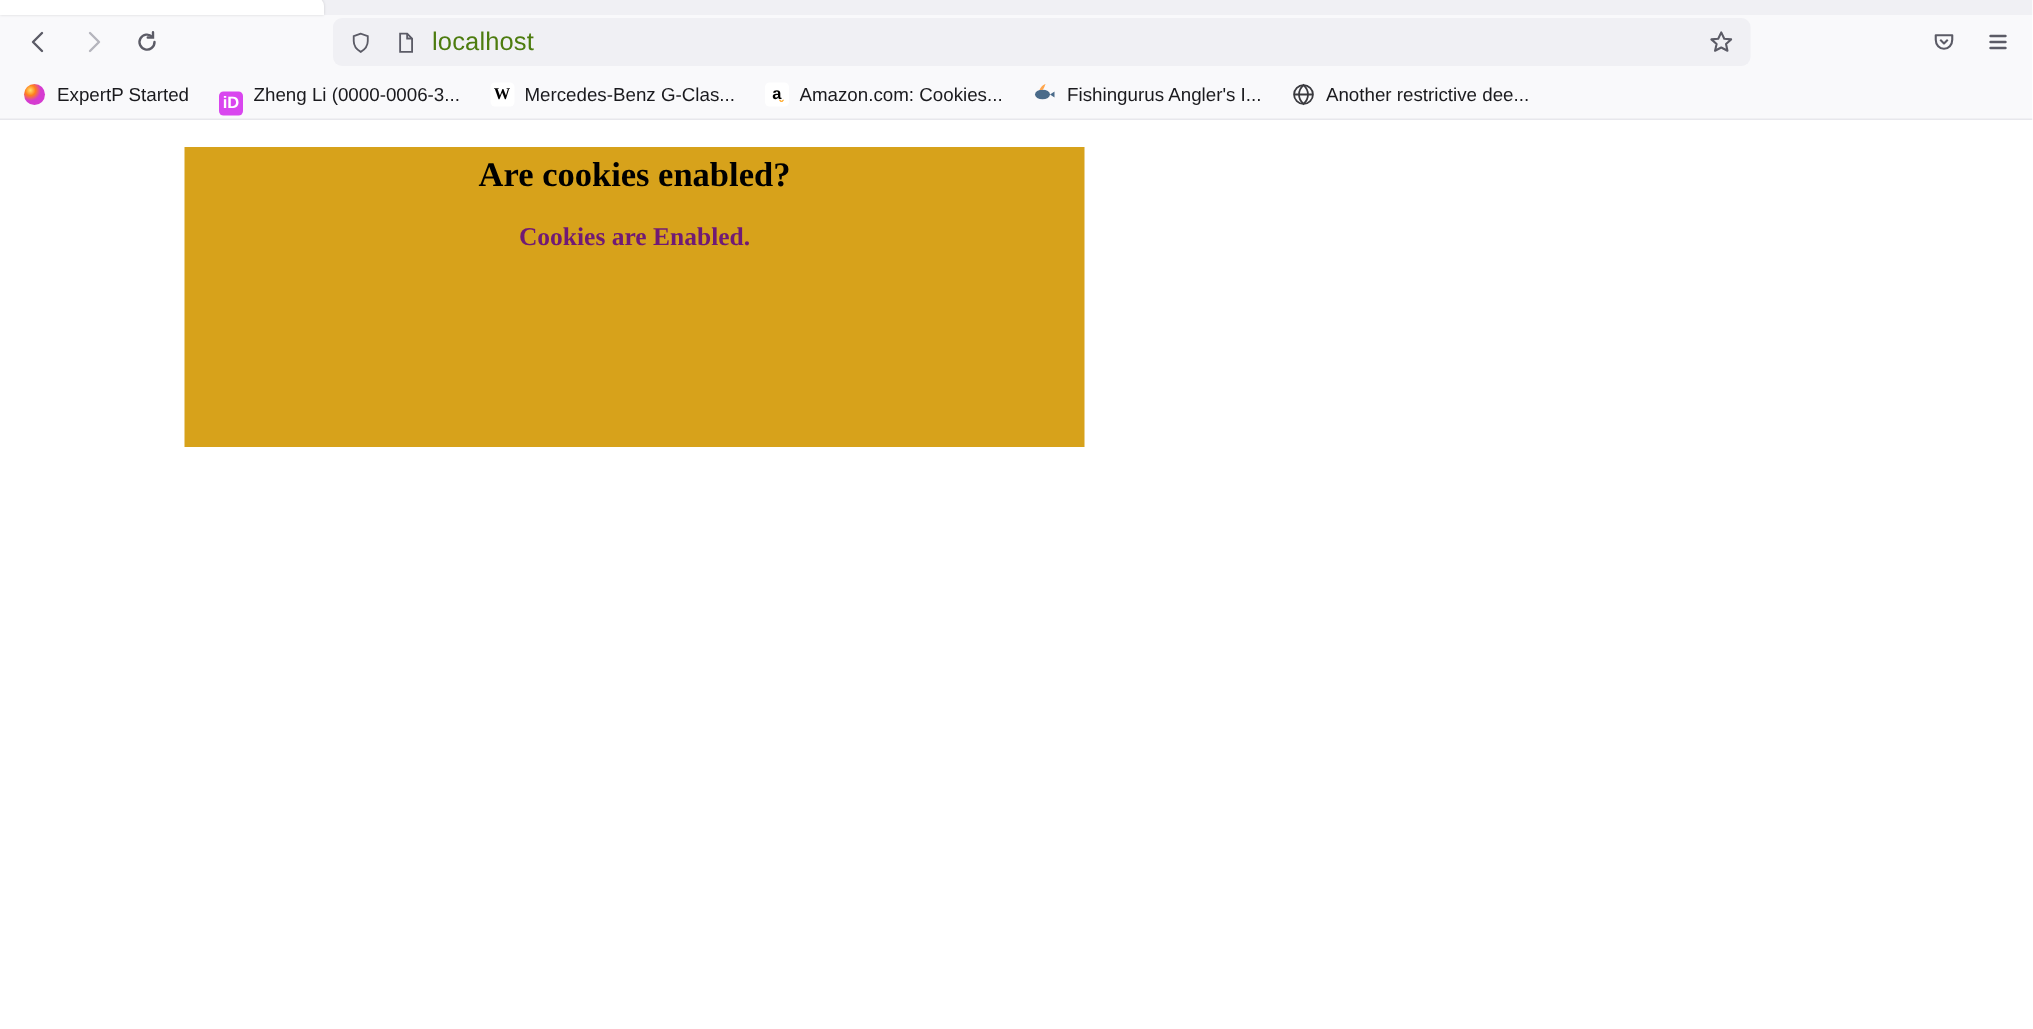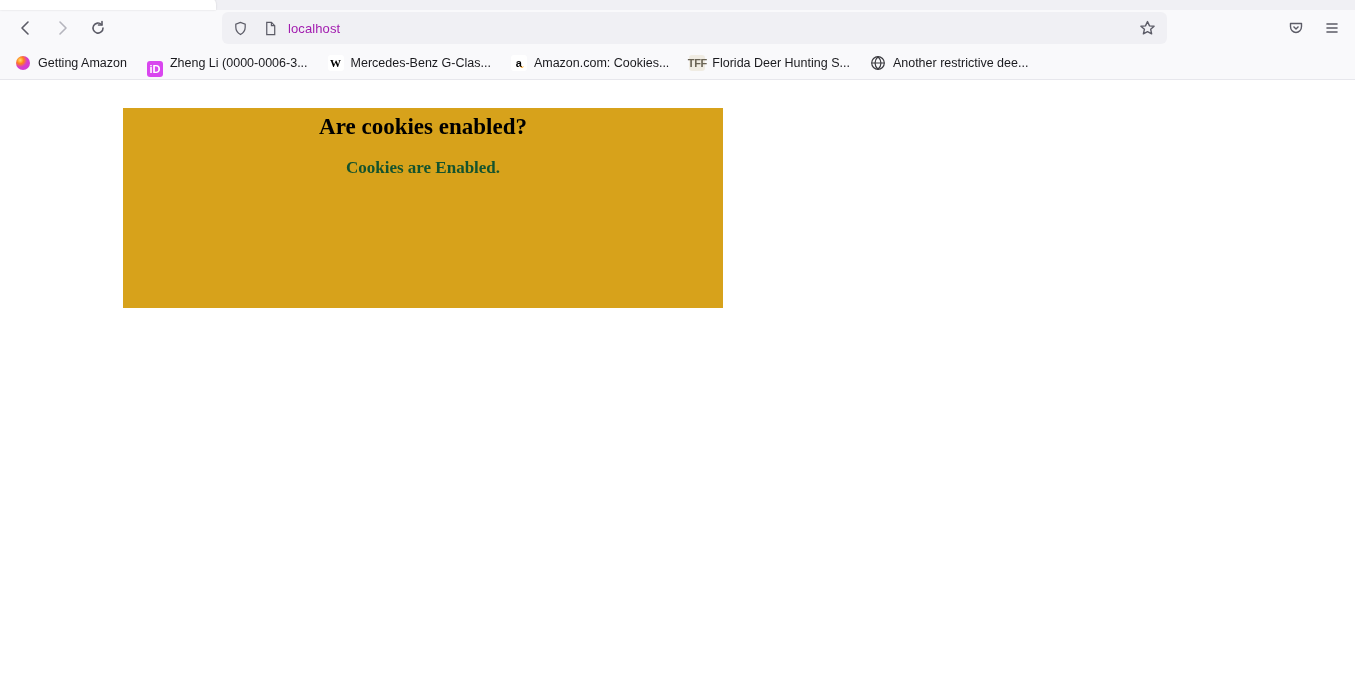--- a/index.html
+++ b/index.html
@@ -49,21 +49,21 @@
     display: flex;
     align-items: center;
     padding: 0 6px;
     gap: 6px;
     color: #5b5b66;
     font-size: 14px;
     margin-right: 110px;
   }
   .urlbar .ic { width: 24px; height: 24px; display:flex;align-items:center;justify-content:center;color:#5b5b66;}
   .urlbar .ic svg { width: 15px; height: 15px; }
-  .urlbar .addr { flex: 1; color: #a21caf; font-size: 13px; letter-spacing: 0.1px;}
+  .urlbar .addr { flex: 1; color: #4d7c0f; font-size: 17px; letter-spacing: 0.1px;}
   .urlbar .star { width: 28px; display:flex; align-items:center; justify-content:center; color:#5b5b66;}
 
   .right-icons { display:flex; align-items:center; gap:6px; margin-left:auto;}
   .right-icons .nav-btn { width: 30px; }
 
   
   .bm-row {
     height: 34px;
     background: #f9f9fb;
     border-bottom: 1px solid #e7e7ec;
@@ -100,38 +100,38 @@
   .fi-fish  svg{width:16px;height:16px;}
   .fi-tree  svg{width:14px;height:14px;}
   .fi-tff   { background:#f0ece3; color:#6a6455; font-size:7px; letter-spacing:-0.3px; }
   .fi-globe svg{width:16px;height:16px;}
 
   
   .viewport { width:100%; height: calc(686px - 10px - 36px - 34px); background:#fff; position:relative;}
   .card {
     position:absolute;
     left: 123px;
-    top: 28px;
+    top: 18px;
     width: 600px;
     height: 200px;
     background: #d7a21b;
     font-family: "Times New Roman", Georgia, serif;
     text-align: center;
     padding-top: 6px;
   }
   .card h1 {
     font-size: 23px;
     font-weight: bold;
     color: #000;
     margin-bottom: 18px;
   }
   .card p {
     font-size: 17px;
     font-weight: bold;
-    color: #14532d;
+    color: #701a75;
     margin-top: 14px;
   }
 </style>
 </head>
 <body>
 
 <div class="chrome-top">
 
   <div class="tab-strip">
     <div class="active-tab"></div>
@@ -200,44 +200,50 @@
             <defs>
               <radialGradient id="ffg" cx="30%" cy="30%">
                 <stop offset="0%" stop-color="#ffe26b"></stop>
                 <stop offset="50%" stop-color="#ff7f1c"></stop>
                 <stop offset="100%" stop-color="#d53bd0"></stop>
               </radialGradient>
             </defs>
             <circle cx="8" cy="8" r="7" fill="url(#ffg)"></circle>
           </svg>
       </span>
-      <span class="lbl">Getting Amazon</span>
+      <span class="lbl">ExpertP Started</span>
     </div>
 
     <div class="bm">
       <span class="favicon fi-orcid">iD</span>
       <span class="lbl">Zheng Li (0000-0006-3...</span>
     </div>
 
     <div class="bm">
       <span class="favicon fi-wiki">W</span>
       <span class="lbl">Mercedes-Benz G-Clas...</span>
     </div>
 
     <div class="bm">
       <span class="favicon fi-amzn">a<span style="color:#ff9900;font-size:9px;">̮</span></span>
       <span class="lbl">Amazon.com: Cookies...</span>
     </div>
 
-
-
-    <div class="bm">
-      <span class="favicon fi-tff">TFF</span>
-      <span class="lbl">Florida Deer Hunting S...</span>
-    </div>
+    <div class="bm">
+      <span class="favicon fi-fish">
+        <svg viewBox="0 0 16 16">
+            <ellipse cx="7" cy="8" rx="5" ry="3.2" fill="#4a6b8a"></ellipse>
+            <path d="M12 8l3-2v4z" fill="#4a6b8a"></path>
+            <path d="M5 5c1-3 4-4 4-4s-1 3-2 4" fill="#ffa64d"></path>
+          </svg>
+      </span>
+      <span class="lbl">Fishingurus Angler's I...</span>
+    </div>
+
+
 
     <div class="bm">
       <span class="favicon fi-globe">
         <svg viewBox="0 0 16 16" fill="none" stroke="#3a3a3f" stroke-width="1.2">
             <circle cx="8" cy="8" r="6.3"></circle>
             <path d="M1.7 8h12.6M8 1.7c2 1.8 3 4 3 6.3s-1 4.5-3 6.3c-2-1.8-3-4-3-6.3s1-4.5 3-6.3z"></path>
           </svg>
       </span>
       <span class="lbl">Another restrictive dee...</span>
     </div>

